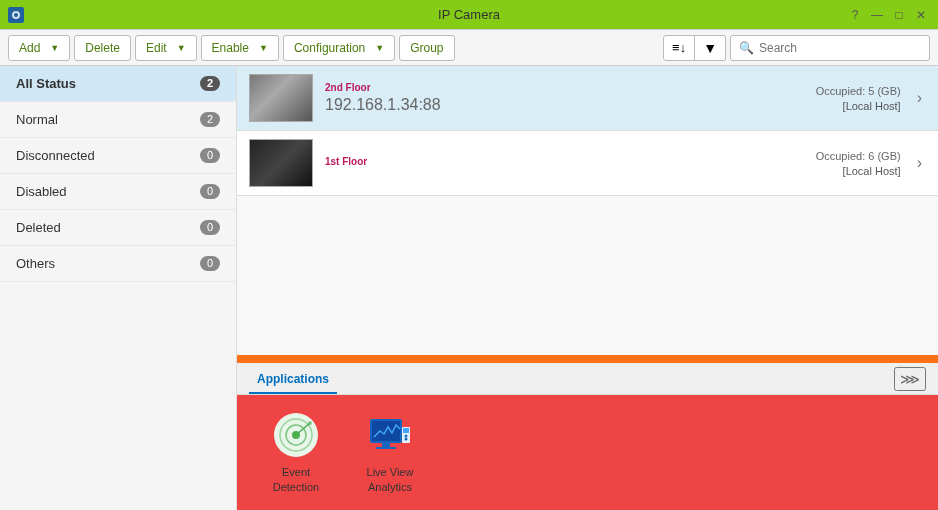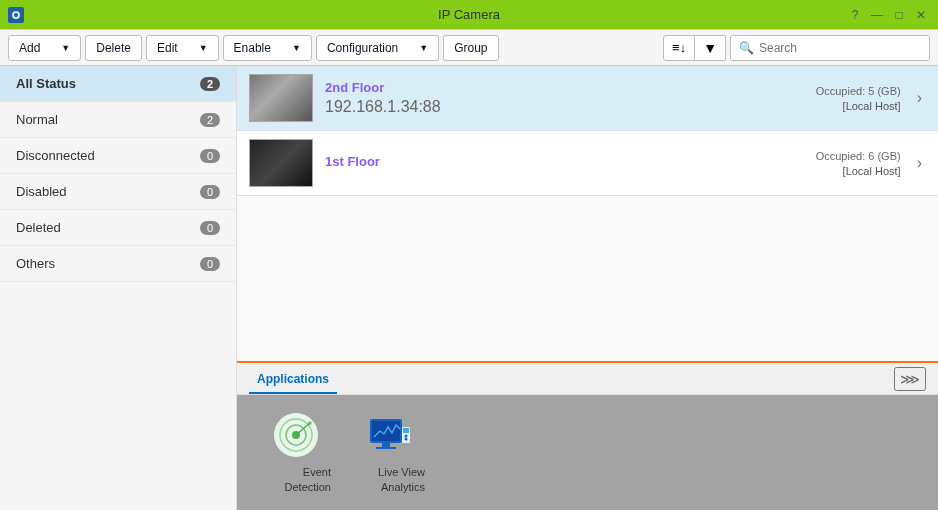--- a/index.html
+++ b/index.html
@@ -61,28 +61,28 @@
       align-items: center;
       background: #f5f5f5;
       height: 36px;
       padding: 0 8px;
       border-bottom: 1px solid #ccc;
       gap: 4px;
     }
     .toolbar-btn {
       display: flex;
       align-items: center;
-      gap: 21px;
+      gap: 10px;
       padding: 4px 10px;
       background: #fff;
       border: 1px solid #bbb;
       border-radius: 3px;
       cursor: pointer;
       font-size: 12px;
-      color: #0f172a;
+      color: #4d7c0f;
       height: 26px;
     }
     .toolbar-btn .caret { font-size: 9px; }
 
     .toolbar-spacer { flex: 1; }
 
     .sort-controls {
       display: flex;
       gap: 0;
     }
@@ -127,21 +127,20 @@
 
     
     .sidebar {
       width: 237px;
       background: #f5f5f5;
       border-right: 1px solid #ddd;
       flex-shrink: 0;
     }
     .sidebar-item {
       display: flex;
-      align-items: center;
       justify-content: space-between;
       padding: 10px 16px;
       cursor: pointer;
       border-bottom: 1px solid #e8e8e8;
     }
     .sidebar-item.active {
       background: #d0e8f5;
       font-weight: bold;
     }
     .sidebar-item-label { color: #333; }
@@ -189,23 +188,23 @@
       height: 48px;
       background: linear-gradient(135deg, #555 0%, #888 40%, #333 100%);
       flex-shrink: 0;
       border: 1px solid #aaa;
     }
 
     .camera-info {
       flex: 1;
     }
     .camera-name {
-      font-size: 13px;
+      font-size: 10px;
       font-weight: 600;
-      color: #8b5cf6;
+      color: #be185d;
       margin-bottom: 3px;
     }
     .camera-ip {
       font-size: 16px;
       color: #666;
     }
 
     .camera-meta {
       text-align: right;
       font-size: 11px;
@@ -216,22 +215,22 @@
 
     .camera-expand {
       font-size: 16px;
       color: #777;
       cursor: pointer;
       padding: 4px;
     }
 
     
     .applications-section {
-      background: #a3a3a3;
-      border-top: 2px solid #f97316;
+      background: #ef4444;
+      border-top: 8px solid #f97316;
     }
     .applications-header {
       display: flex;
       align-items: center;
       justify-content: space-between;
       padding: 0 12px;
       height: 32px;
       background: #f0f0f0;
       border-bottom: 1px solid #ddd;
     }
@@ -266,21 +265,21 @@
       cursor: pointer;
       width: 70px;
     }
     .app-icon-img {
       width: 48px;
       height: 48px;
     }
     .app-icon-label {
       font-size: 11px;
       color: #333;
-      text-align: right;
+      text-align: center;
       line-height: 1.3;
     }
 
     
     .event-detection-icon {
       width: 48px; height: 48px;
     }
     .live-analytics-icon {
       width: 48px; height: 48px;
     }

